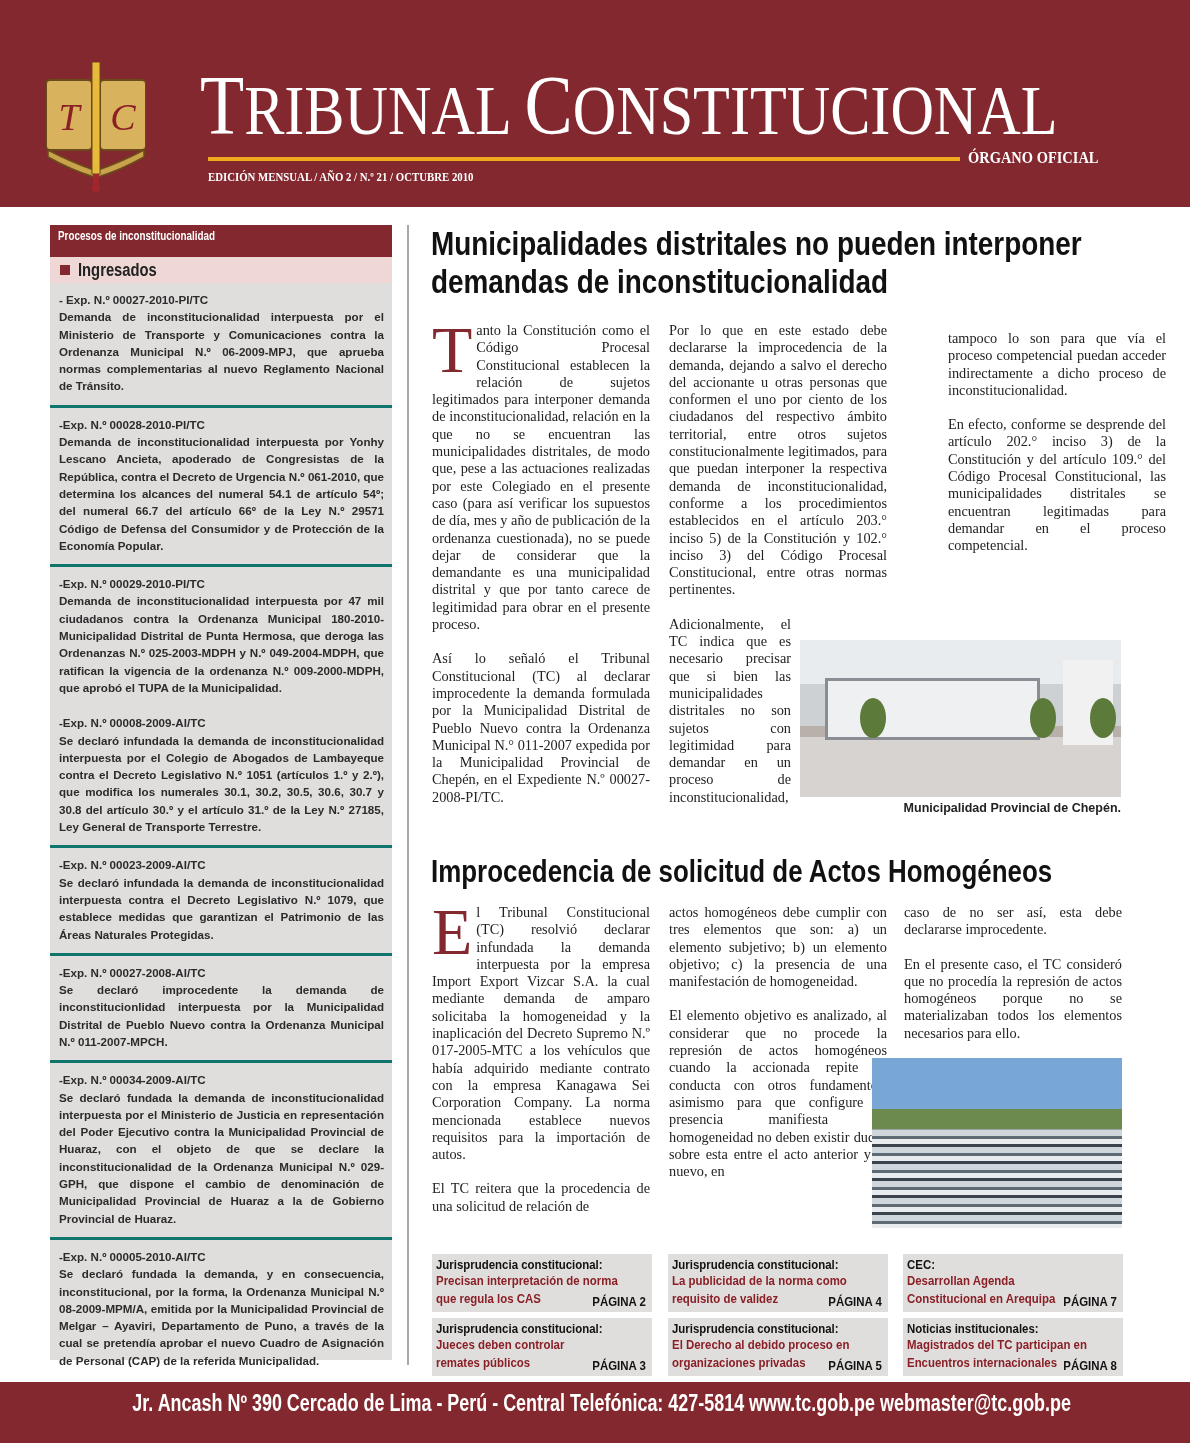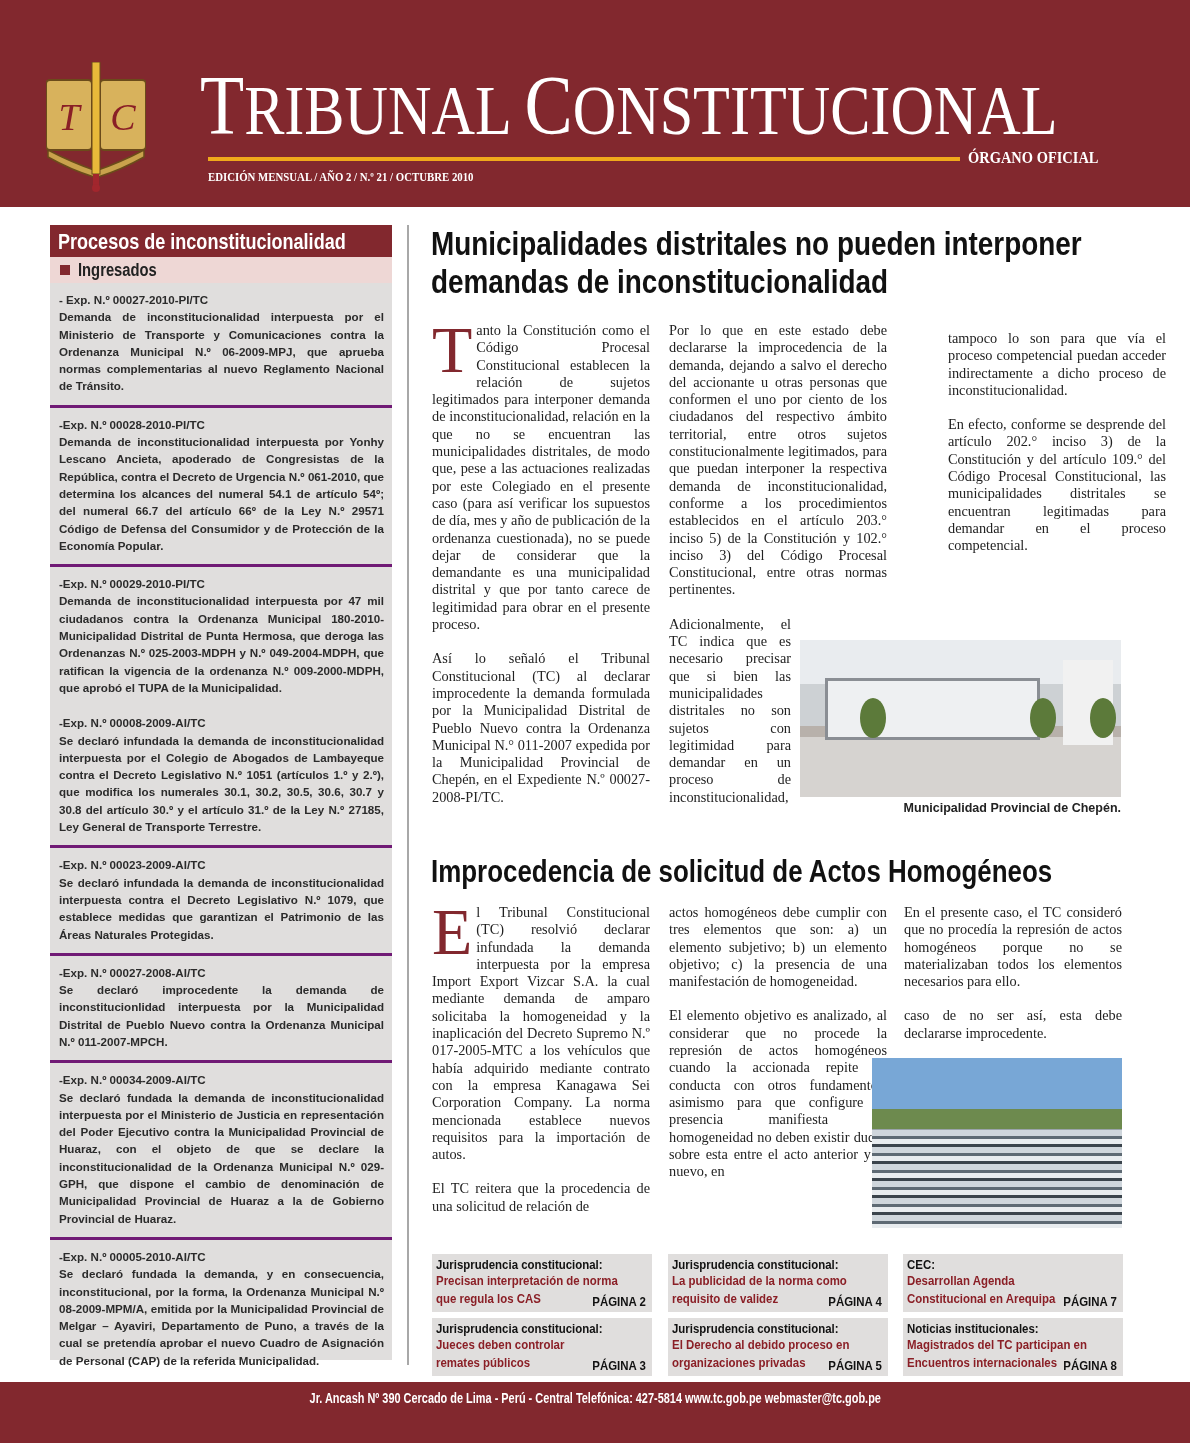--- a/index.html
+++ b/index.html
@@ -6,26 +6,26 @@
   body { width: 1190px; height: 1443px; background: #ffffff; position: relative; overflow: hidden; font-family: "Liberation Serif", serif; }
   .header { position: absolute; left: 0; top: 0; width: 1190px; height: 207px; background: #82282e; }
   .logo { position: absolute; left: 46px; top: 62px; width: 100px; height: 130px; }
   .masthead-title { position: absolute; left: 200px; top: 66px; color: #fff; font-family: "Liberation Serif", serif; font-size: 70px; letter-spacing: 0px; line-height: 80px; white-space: nowrap; transform: scaleX(0.86); transform-origin: left top; }
   .masthead-title .big { font-size: 84px; }
   .gold-rule { position: absolute; left: 208px; top: 157px; width: 752px; height: 4px; background: #f0a91b; }
   .organo { position: absolute; left: 968px; top: 148px; color: #fff; font-size: 17px; font-weight: bold; transform: scaleX(0.85); transform-origin: left top; white-space: nowrap; }
   .edition { position: absolute; left: 208px; top: 170px; color: #fff; font-size: 12px; font-weight: bold; white-space: nowrap; transform: scaleX(0.9); transform-origin: left top; }
 
   .sidebar { position: absolute; left: 50px; top: 225px; width: 342px; height: 1135px; background: #e0dedd; }
-  .side-head { background: #82282e; color: #fff; height: 32px; padding: 4px 8px; font-family: "Liberation Sans", sans-serif; font-weight: bold; font-size: 22px; white-space: nowrap; transform-origin: left; }
+  .side-head { background: #82282e; color: #fff; height: 32px; padding: 4px 8px; font-family: "Liberation Sans", sans-serif; font-weight: bold; font-size: 12px; white-space: nowrap; transform-origin: left; }
   .side-head span { display: inline-block; transform: scaleX(0.82); transform-origin: left; }
   .side-sub { background: #eed7d5; height: 26px; padding: 2px 10px; font-family: "Liberation Sans", sans-serif; font-weight: bold; font-size: 18px; color: #222; white-space: nowrap; display: flex; align-items: center; gap: 8px; }
   .side-sub .sq { width: 10px; height: 10px; background: #82282e; display: inline-block; }
   .side-sub .lbl { display: inline-block; transform: scaleX(0.82); transform-origin: left; }
-  .entry { padding: 8px 8px 10px 9px; border-bottom: 3px solid #701a75; font-family: "Liberation Sans", sans-serif; font-weight: bold; font-size: 11.6px; line-height: 17.3px; color: #2b2b2b; text-align: justify; }
+  .entry { padding: 8px 8px 10px 9px; border-bottom: 3px solid #0f766e; font-family: "Liberation Sans", sans-serif; font-weight: bold; font-size: 11.6px; line-height: 17.3px; color: #2b2b2b; text-align: justify; }
   .entry.last { border-bottom: none; }
   .entry .exp { display: block; text-align: left; }
 
   .vline { position: absolute; left: 407px; top: 225px; width: 2px; height: 1140px; background: #a8a8a8; }
 
   .headline { position: absolute; left: 431px; top: 224px; width: 720px; font-family: "Liberation Sans", sans-serif; font-weight: bold; font-size: 34px; line-height: 38px; color: #111; transform: scaleX(0.82); transform-origin: left top; width: 880px; }
   .headline2 { position: absolute; left: 431px; top: 852px; font-family: "Liberation Sans", sans-serif; font-weight: bold; font-size: 32px; line-height: 38px; color: #111; transform: scaleX(0.81); transform-origin: left top; white-space: nowrap; }
 
   .col { position: absolute; font-family: "Liberation Serif", serif; font-size: 14.3px; line-height: 17.3px; color: #222; text-align: justify; }
   .col p { margin-bottom: 17px; }
@@ -39,21 +39,21 @@
 
   .photo2 { position: absolute; left: 872px; top: 1058px; width: 250px; height: 170px; background: linear-gradient(#78a7d6 0 30%, #6d8a4e 30% 42%, #9aa3aa 42% 100%); overflow: hidden; }
   .photo2 .rows { position: absolute; left: 0; top: 72px; width: 100%; height: 98px; background: repeating-linear-gradient(180deg, #cfd6dc 0 6px, #5e6a74 6px 9px, #e8ecef 9px 14px, #3b444c 14px 17px); }
 
   .teaser { position: absolute; background: #e0dedd; padding: 3px 4px; font-family: "Liberation Sans", sans-serif; font-weight: bold; }
   .teaser .cat { font-size: 13px; color: #111; white-space: nowrap; transform: scaleX(0.88); transform-origin: left; display: block; }
   .teaser .tt { font-size: 13px; color: #8a1f26; line-height: 18px; display: block; transform: scaleX(0.88); transform-origin: left; width: 113%; }
   .teaser .pg { position: absolute; right: 6px; bottom: 3px; font-size: 13px; color: #111; transform: scaleX(0.88); transform-origin: right; }
 
   .footer { position: absolute; left: 0; top: 1382px; width: 1190px; height: 61px; background: #82282e; }
-  .footer-text { position: absolute; left: 0; top: 8px; width: 1190px; text-align: center; color: #fff; font-family: "Liberation Sans", sans-serif; font-weight: bold; font-size: 14px; }
+  .footer-text { position: absolute; left: 0; top: 8px; width: 1190px; text-align: center; color: #fff; font-family: "Liberation Sans", sans-serif; font-weight: bold; font-size: 23px; }
   .footer-text span { display: inline-block; transform: scaleX(0.78); white-space: nowrap; }
 </style>
 </head>
 <body>
 
 <div class="header">
   <svg class="logo" viewBox="0 0 100 130">
     <rect x="0" y="18" width="46" height="70" rx="4" fill="#d8b25c" stroke="#6b4b1a" stroke-width="2"></rect>
     <rect x="54" y="18" width="46" height="70" rx="4" fill="#d8b25c" stroke="#6b4b1a" stroke-width="2"></rect>
     <path d="M2 88 Q25 100 48 108 L52 108 Q75 100 98 88 L98 95 Q75 108 52 115 L48 115 Q25 108 2 95Z" fill="#c9a24c" stroke="#6b4b1a" stroke-width="1.5"></path>
@@ -115,22 +115,22 @@
 
 <div class="col" style="left:432px; top:904px; width:218px;">
   <p><span class="dropcap">E</span><span>l Tribunal Constitucional (TC) resolvió declarar infundada la demanda interpuesta por la empresa Import Export Vizcar S.A. la cual mediante demanda de amparo solicitaba la homogeneidad y la inaplicación del Decreto Supremo N.º 017-2005-MTC a los vehículos que había adquirido mediante contrato con la empresa Kanagawa Sei Corporation Company. La norma mencionada establece nuevos requisitos para la importación de autos.</span></p>
   <p>El TC reitera que la procedencia de una solicitud de relación de</p>
 </div>
 <div class="col" style="left:669px; top:904px; width:218px;">
   <p>actos homogéneos debe cumplir con tres elementos que son: a) un elemento subjetivo; b) un elemento objetivo; c) la presencia de una manifestación de homogeneidad.</p>
   <p>El elemento objetivo es analizado, al considerar que no procede la represión de actos homogéneos cuando la accionada repite su conducta con otros fundamentos, asimismo para que configure la presencia manifiesta de homogeneidad no deben existir dudas sobre esta entre el acto anterior y el nuevo, en</p>
 </div>
 <div class="col" style="left:904px; top:904px; width:218px;">
+  <p>caso de no ser así, esta debe declararse improcedente.</p>
   <p>En el presente caso, el TC consideró que no procedía la represión de actos homogéneos porque no se materializaban todos los elementos necesarios para ello.</p>
-  <p>caso de no ser así, esta debe declararse improcedente.</p>
 </div>
 
 <div class="photo2">
     <div class="rows"></div>
   </div>
 
 <div class="teaser" style="left:432px; top:1254px; width:220px; height:58px;">
   <span class="cat">Jurisprudencia constitucional:</span>
     <span class="tt" style="width:100%;">Precisan interpretación de norma que regula los CAS</span>
     <span class="pg">PÁGINA 2</span>

